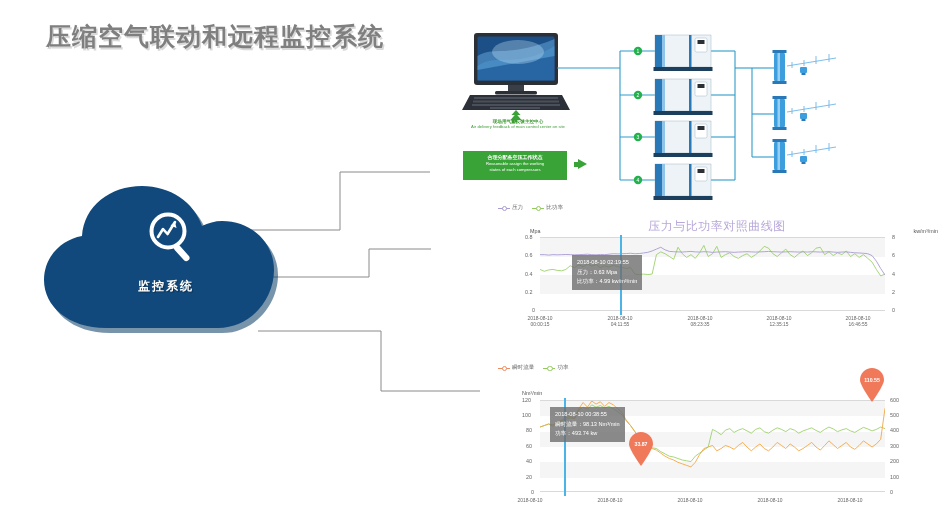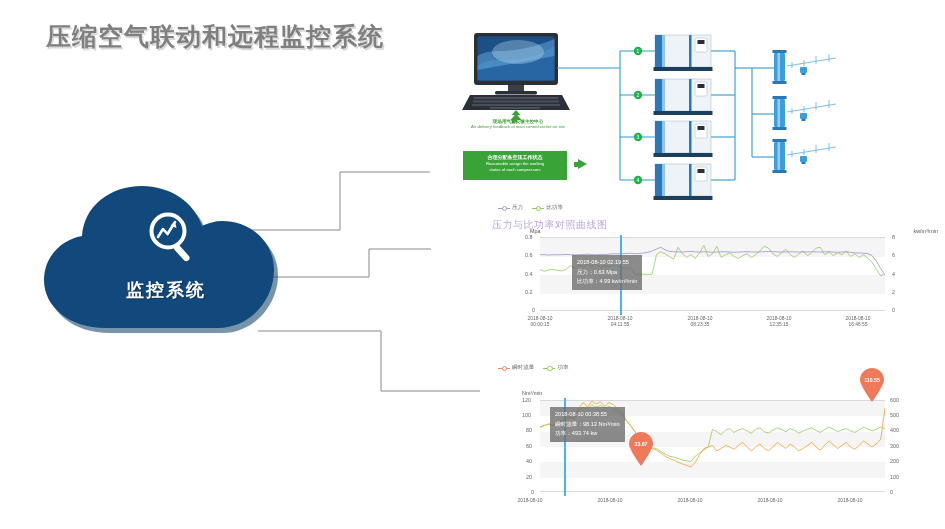--- a/index.html
+++ b/index.html
@@ -21,21 +21,21 @@
     text-shadow: 1.5px 1.5px 0 #d9d9d9;
     white-space:nowrap;
   }
 
   
   .cloud-wrap { position:absolute; left:36px; top:180px; width:260px; height:150px; }
   .cloud-shadow, .cloud-body { position:absolute; inset:0; }
   .cloud-shadow { transform: translate(4px,5px); filter: blur(0.4px); }
   .cloud-label {
     position:absolute; left:0; right:0; top:98px; text-align:center;
-    color:#ffffff; font-size:18px; font-weight:bold; letter-spacing:2px;
+    color:#ffffff; font-size:12px; font-weight:bold; letter-spacing:2px;
     text-shadow: 1px 1px 1px rgba(0,0,0,.35);
   }
   .cloud-icon { position:absolute; left:106px; top:27px; width:62px; height:62px; }
 
   
   .connectors { position:absolute; left:0; top:0; width:945px; height:529px; pointer-events:none; }
 
   
   .diagram { position:absolute; left:452px; top:22px; width:490px; height:178px; }
   .dg-caption {
@@ -65,22 +65,22 @@
   .lg-item { display:flex; align-items:center; gap:2px; font-size:5.6px; color:#666; white-space:nowrap; }
   .lg-mark { display:inline-block; width:12px; position:relative; height:5px; }
   .lg-mark:before {
     content:""; position:absolute; left:0; top:2px; width:12px; height:1px;
   }
   .lg-mark:after {
     content:""; position:absolute; left:4px; top:0.5px; width:3.2px; height:3.2px;
     border-radius:50%; background:#fff; border:1px solid currentColor;
   }
   .chart-title {
-    position:absolute; width:100%; text-align:left;
-    font-size:10px; letter-spacing:.5px;
+    position:absolute; width:100%; text-align:center;
+    font-size:12px; letter-spacing:.5px;
   }
   .axis-unit { position:absolute; font-size:5.4px; color:#555; white-space:nowrap; }
   .plot { position:absolute; background:#fff; }
   .band { position:absolute; left:0; right:0; background:#f5f5f5; }
   .tick-label { position:absolute; font-size:5.4px; color:#666; white-space:nowrap; }
   .xtick { position:absolute; font-size:4.9px; color:#666; text-align:center; line-height:1.25; white-space:nowrap; }
   .cursor-line { position:absolute; width:1.6px; background:#4ab4e8; }
 
   .tooltip {
     position:absolute; background:rgba(110,110,110,.80); color:#fff;

